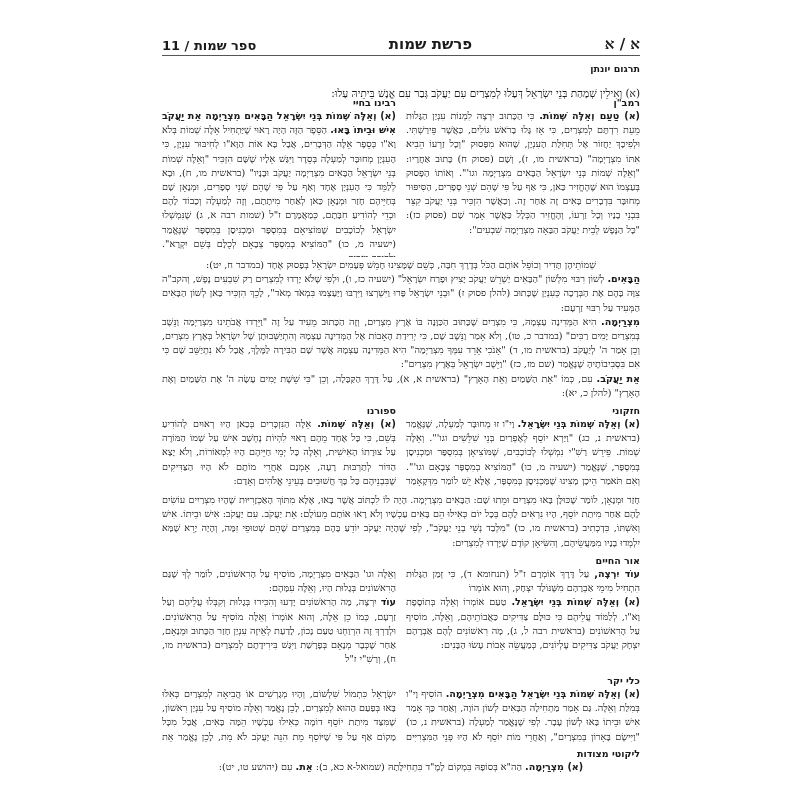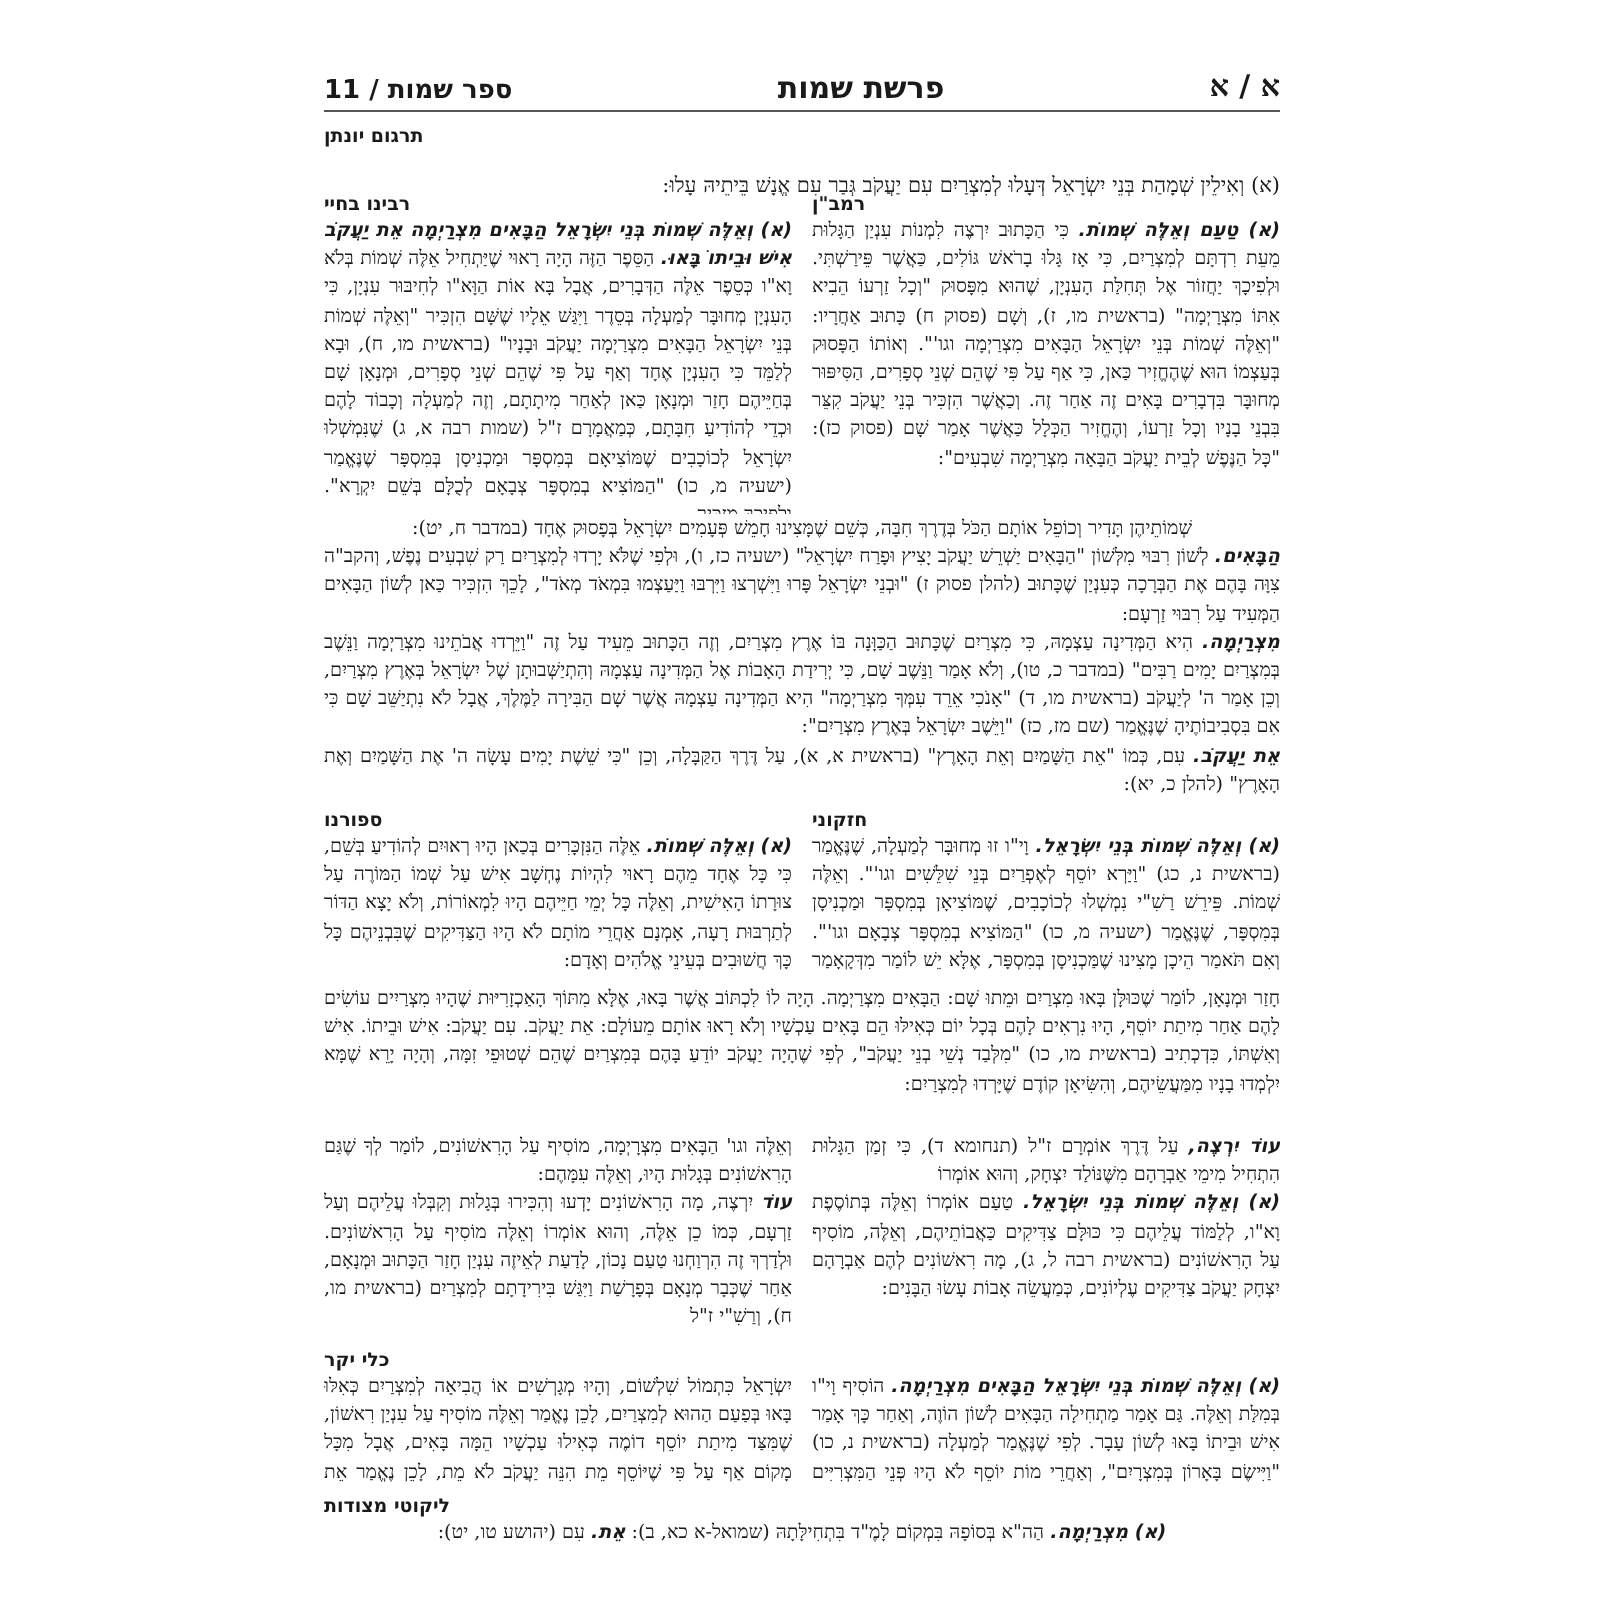--- a/index.html
+++ b/index.html
@@ -5,25 +5,25 @@
     html, body { margin: 0; padding: 0; background: #ffffff; }
     body { width: 800px; height: 800px; overflow: hidden; position: relative;
       font-family: "DejaVu Serif", "Liberation Serif", serif; color: #1a1a1a; }
     .page { position: absolute; left: 162px; top: 0; width: 478px; height: 800px; direction: rtl; }
     .running-head { position: absolute; top: 31px; left: 0; right: 0; height: 22px;
       display: flex; justify-content: space-between; align-items: flex-end;
       border-bottom: 1.5px solid #555; padding-bottom: 2px; }
     .rh-right { font-size: 15px; font-weight: bold; }
     .rh-center { font-size: 15px; font-weight: bold; font-family: "DejaVu Sans", "Liberation Sans", sans-serif; margin-top: 28px; }
     .rh-left { font-size: 13px; font-weight: bold; font-family: "DejaVu Sans", "Liberation Sans", sans-serif; }
-    .sec-title { text-align: left; font-weight: bold; font-size: 9.5px;
+    .sec-title { text-align: right; font-weight: bold; font-size: 9.5px;
       font-family: "DejaVu Sans", "Liberation Sans", sans-serif; margin: 0; line-height: 12px; }
     .txt { font-size: 9.6px; line-height: 14.2px; text-align: justify; text-align-last: right; margin: 0; }
     .txt.center { text-align: left; text-align-last: center; }
-    .txt b { font-weight: bold; font-family: "DejaVu Sans", "Liberation Sans", sans-serif; font-style: italic; }
+    .txt b { font-weight: bold; font-family: "DejaVu Sans", "Liberation Sans", sans-serif; }
     .block { position: absolute; left: 0; right: 0; }
     .cols { display: flex; direction: rtl; gap: 10px; }
     .col { flex: 1; }
     .onkelos-line { font-size: 10.5px; text-align: right; line-height: 15px; }
   </style>
 </head>
 <body>
 
 <div class="page">
 
@@ -65,20 +65,23 @@
     <div class="col">
       <p class="sec-title">ספורנו</p>
       <p class="txt"><b>(א) וְאֵלֶּה שְׁמוֹת.</b> <span>אֵלֶּה הַנִּזְכָּרִים בְּכַאן הָיוּ רְאוּיִם לְהוֹדִיעַ בְּשֵׁם, כִּי כָּל אֶחָד מֵהֶם רָאוּי לִהְיוֹת נֶחְשָׁב אִישׁ עַל שְׁמוֹ הַמּוֹרֶה עַל צוּרָתוֹ הָאִישִׁית, וְאֵלֶּה כָּל יְמֵי חַיֵּיהֶם הָיוּ לִמְאוֹרוֹת, וְלֹא יָצָא הַדּוֹר לְתַרְבּוּת רָעָה, אָמְנָם אַחֲרֵי מוֹתָם לֹא הָיוּ הַצַּדִּיקִים שֶׁבִּבְנֵיהֶם כָּל כָּךְ חֲשׁוּבִים בְּעֵינֵי אֱלֹהִים וְאָדָם:</span></p>
     </div>
   </div>
 
   <div class="block" style="top:493px; height:60px; overflow:hidden;">
     <p class="txt">חָזַר וּמְנָאָן, לוֹמַר שֶׁכּוּלָּן בָּאוּ מִצְרַיִם וּמֵתוּ שָׁם: הַבָּאִים מִצְרַיְמָה. הָיָה לוֹ לִכְתּוֹב אֲשֶׁר בָּאוּ, אֶלָּא מִתּוֹךְ הָאַכְזָרִיּוּת שֶׁהָיוּ מִצְרַיִים עוֹשִׂים לָהֶם אַחַר מִיתַת יוֹסֵף, הָיוּ נִרְאִים לָהֶם בְּכָל יוֹם כְּאִילּוּ הֵם בָּאִים עַכְשָׁיו וְלֹא רָאוּ אוֹתָם מֵעוֹלָם: אֵת יַעֲקֹב. עִם יַעֲקֹב: אִישׁ וּבֵיתוֹ. אִישׁ וְאִשְׁתּוֹ, כִּדְכְתִיב (בראשית מו, כו) "מִלְּבַד נְשֵׁי בְנֵי יַעֲקֹב", לְפִי שֶׁהָיָה יַעֲקֹב יוֹדֵעַ בָּהֶם בְּמִצְרַיִם שֶׁהֵם שְׁטוּפֵי זִמָּה, וְהָיָה יָרֵא שֶׁמָּא יִלְמְדוּ בָנָיו מִמַּעֲשֵׂיהֶם, וְהִשִּׂיאָן קוֹדֶם שֶׁיָּרְדוּ לְמִצְרַיִם:</p>
   </div>
 
+  <div class="block" style="top:555px;">
+    <p class="sec-title">אור החיים</p>
+  </div>
   <div class="block cols" style="top:567px; height:102px; overflow:hidden;">
     <div class="col">
       <p class="txt"><b>עוֹד יִרְצֶה,</b> <span>עַל דֶּרֶךְ אוֹמְרָם ז"ל (תנחומא ד), כִּי זְמַן הַגָּלוּת הִתְחִיל מִימֵי אַבְרָהָם מִשֶּׁנּוֹלַד יִצְחָק, וְהוּא אוֹמְרוֹ</span></p>
       <p class="txt"><b>(א) וְאֵלֶּה שְׁמוֹת בְּנֵי יִשְׂרָאֵל.</b> <span>טַעַם אוֹמְרוֹ וְאֵלֶּה בְּתוֹסֶפֶת וָא"ו, לְלַמּוֹד עֲלֵיהֶם כִּי כּוּלָּם צַדִּיקִים כַּאֲבוֹתֵיהֶם, וְאֵלֶּה, מוֹסִיף עַל הָרִאשׁוֹנִים (בראשית רבה ל, ג), מָה רִאשׁוֹנִים לְהֶם אַבְרָהָם יִצְחָק יַעֲקֹב צַדִּיקִים עֶלְיוֹנִים, כְּמַעֲשֵׂה אָבוֹת עָשׂוּ הַבָּנִים:</span></p>
     </div>
     <div class="col">
       <p class="txt">וְאֵלֶּה וגו' הַבָּאִים מִצְרָיְמָה, מוֹסִיף עַל הָרִאשׁוֹנִים, לוֹמַר לְךָ שֶׁגַּם הָרִאשׁוֹנִים בְּגָלוּת הָיוּ, וְאֵלֶּה עִמָּהֶם:</p>
       <p class="txt"><b>עוֹד</b> <span>יִרְצֶה, מָה הָרִאשׁוֹנִים יָדְעוּ וְהִכִּירוּ בְּגָלוּת וְקִבְּלוּ עֲלֵיהֶם וְעַל זַרְעָם, כְּמוֹ כֵן אֵלֶּה, וְהוּא אוֹמְרוֹ וְאֵלֶּה מוֹסִיף עַל הָרִאשׁוֹנִים. וּלְדַרְךְ זֶה הִרְוַחְנוּ טַעַם נָכוֹן, לָדַעַת לְאֵיזֶה עִנְיַן חָזַר הַכָּתוּב וּמְנָאָם, אַחַר שֶׁכְּבָר מְנָאָם בְּפָרָשַׁת וַיִּגַּשׁ בִּירִידָתָם לְמִצְרַיִם (בראשית מו, ח), וְרַשִׁ"י ז"ל</span></p>
     </div>
   </div>

